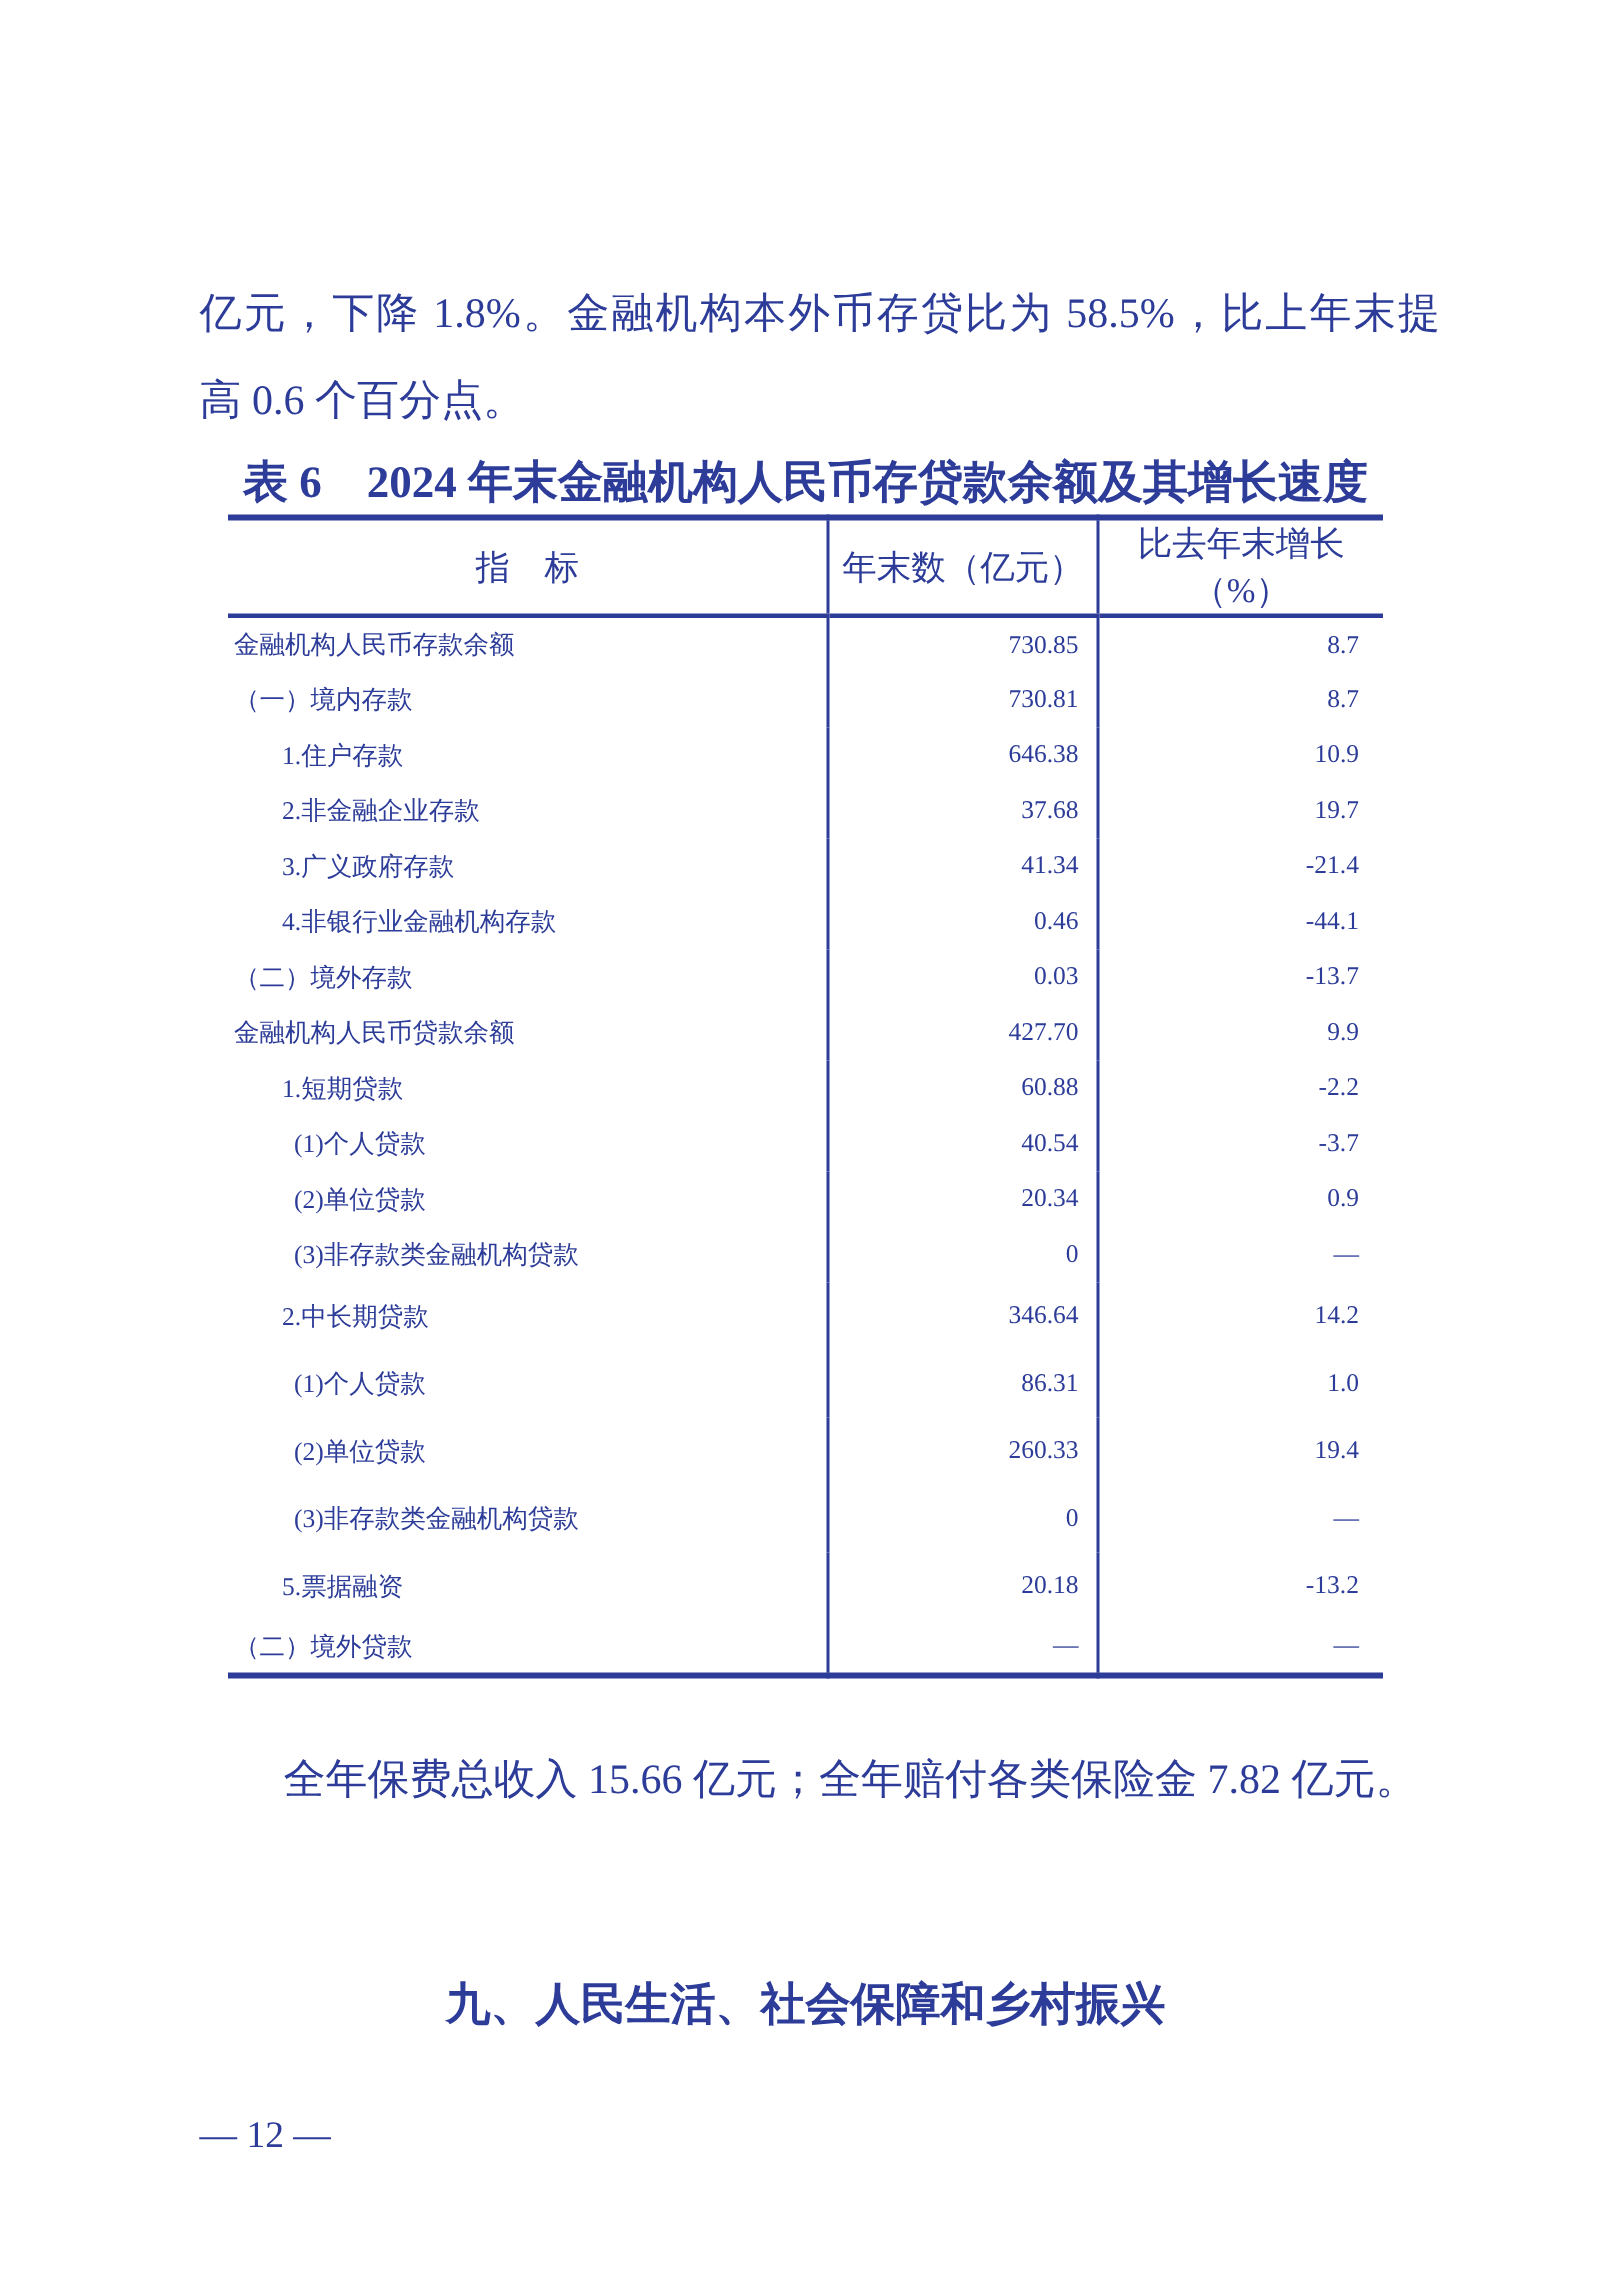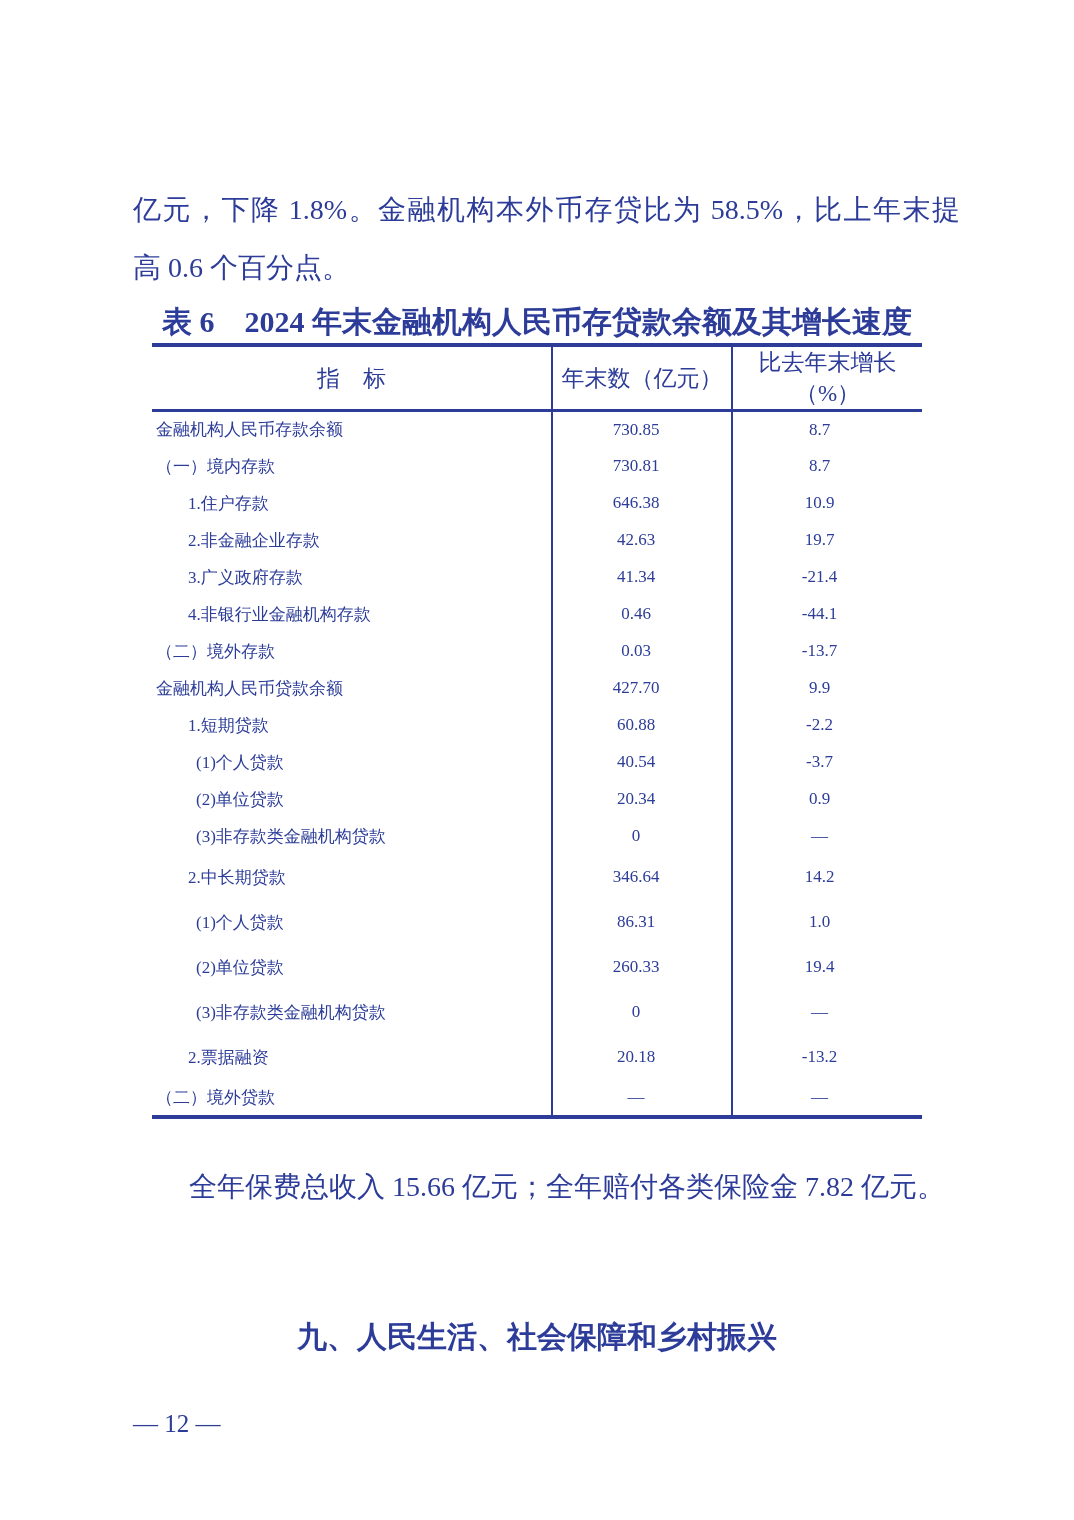--- a/index.html
+++ b/index.html
@@ -75,21 +75,21 @@
   }
   .fin-table tbody td {
     height: 37px;
     vertical-align: middle;
     font-size: 17px;
   }
   .fin-table tbody tr.tall td { height: 45px; }
   .fin-table td.c-label { padding-left: 4px; text-align: left; white-space: nowrap; }
   .fin-table td.ind1 { padding-left: 36px; }
   .fin-table td.ind2 { padding-left: 44px; }
-  .fin-table td.c-num { text-align: center; padding-right: 12px; }
+  .fin-table td.c-num { text-align: right; padding-right: 12px; }
   .fin-table td.c-growth { padding-right: 16px; }
   
   .para-bottom {
     position: absolute;
     left: 133px;
     top: 1168px;
     width: 830px;
     font-size: 28px;
     line-height: 38px;
     text-indent: 2em;
@@ -152,21 +152,21 @@
           <td class="c-num sep">730.81</td>
           <td class="c-num c-growth sep">8.7</td>
         </tr>
         <tr>
           <td class="c-label ind1">1.住户存款</td>
           <td class="c-num sep">646.38</td>
           <td class="c-num c-growth sep">10.9</td>
         </tr>
         <tr>
           <td class="c-label ind1">2.非金融企业存款</td>
-          <td class="c-num sep">42.63</td>
+          <td class="c-num sep">37.68</td>
           <td class="c-num c-growth sep">19.7</td>
         </tr>
         <tr>
           <td class="c-label ind1">3.广义政府存款</td>
           <td class="c-num sep">41.34</td>
           <td class="c-num c-growth sep">-21.4</td>
         </tr>
         <tr>
           <td class="c-label ind1">4.非银行业金融机构存款</td>
           <td class="c-num sep">0.46</td>
@@ -216,21 +216,21 @@
           <td class="c-label ind2">(2)单位贷款</td>
           <td class="c-num sep">260.33</td>
           <td class="c-num c-growth sep">19.4</td>
         </tr>
         <tr class="tall">
           <td class="c-label ind2">(3)非存款类金融机构贷款</td>
           <td class="c-num sep">0</td>
           <td class="c-num c-growth sep">—</td>
         </tr>
         <tr class="tall">
-          <td class="c-label ind1">2.票据融资</td>
+          <td class="c-label ind1">5.票据融资</td>
           <td class="c-num sep">20.18</td>
           <td class="c-num c-growth sep">-13.2</td>
         </tr>
         <tr>
           <td class="c-label">（二）境外贷款</td>
           <td class="c-num sep">—</td>
           <td class="c-num c-growth sep">—</td>
         </tr>
       </tbody>
   </table>

